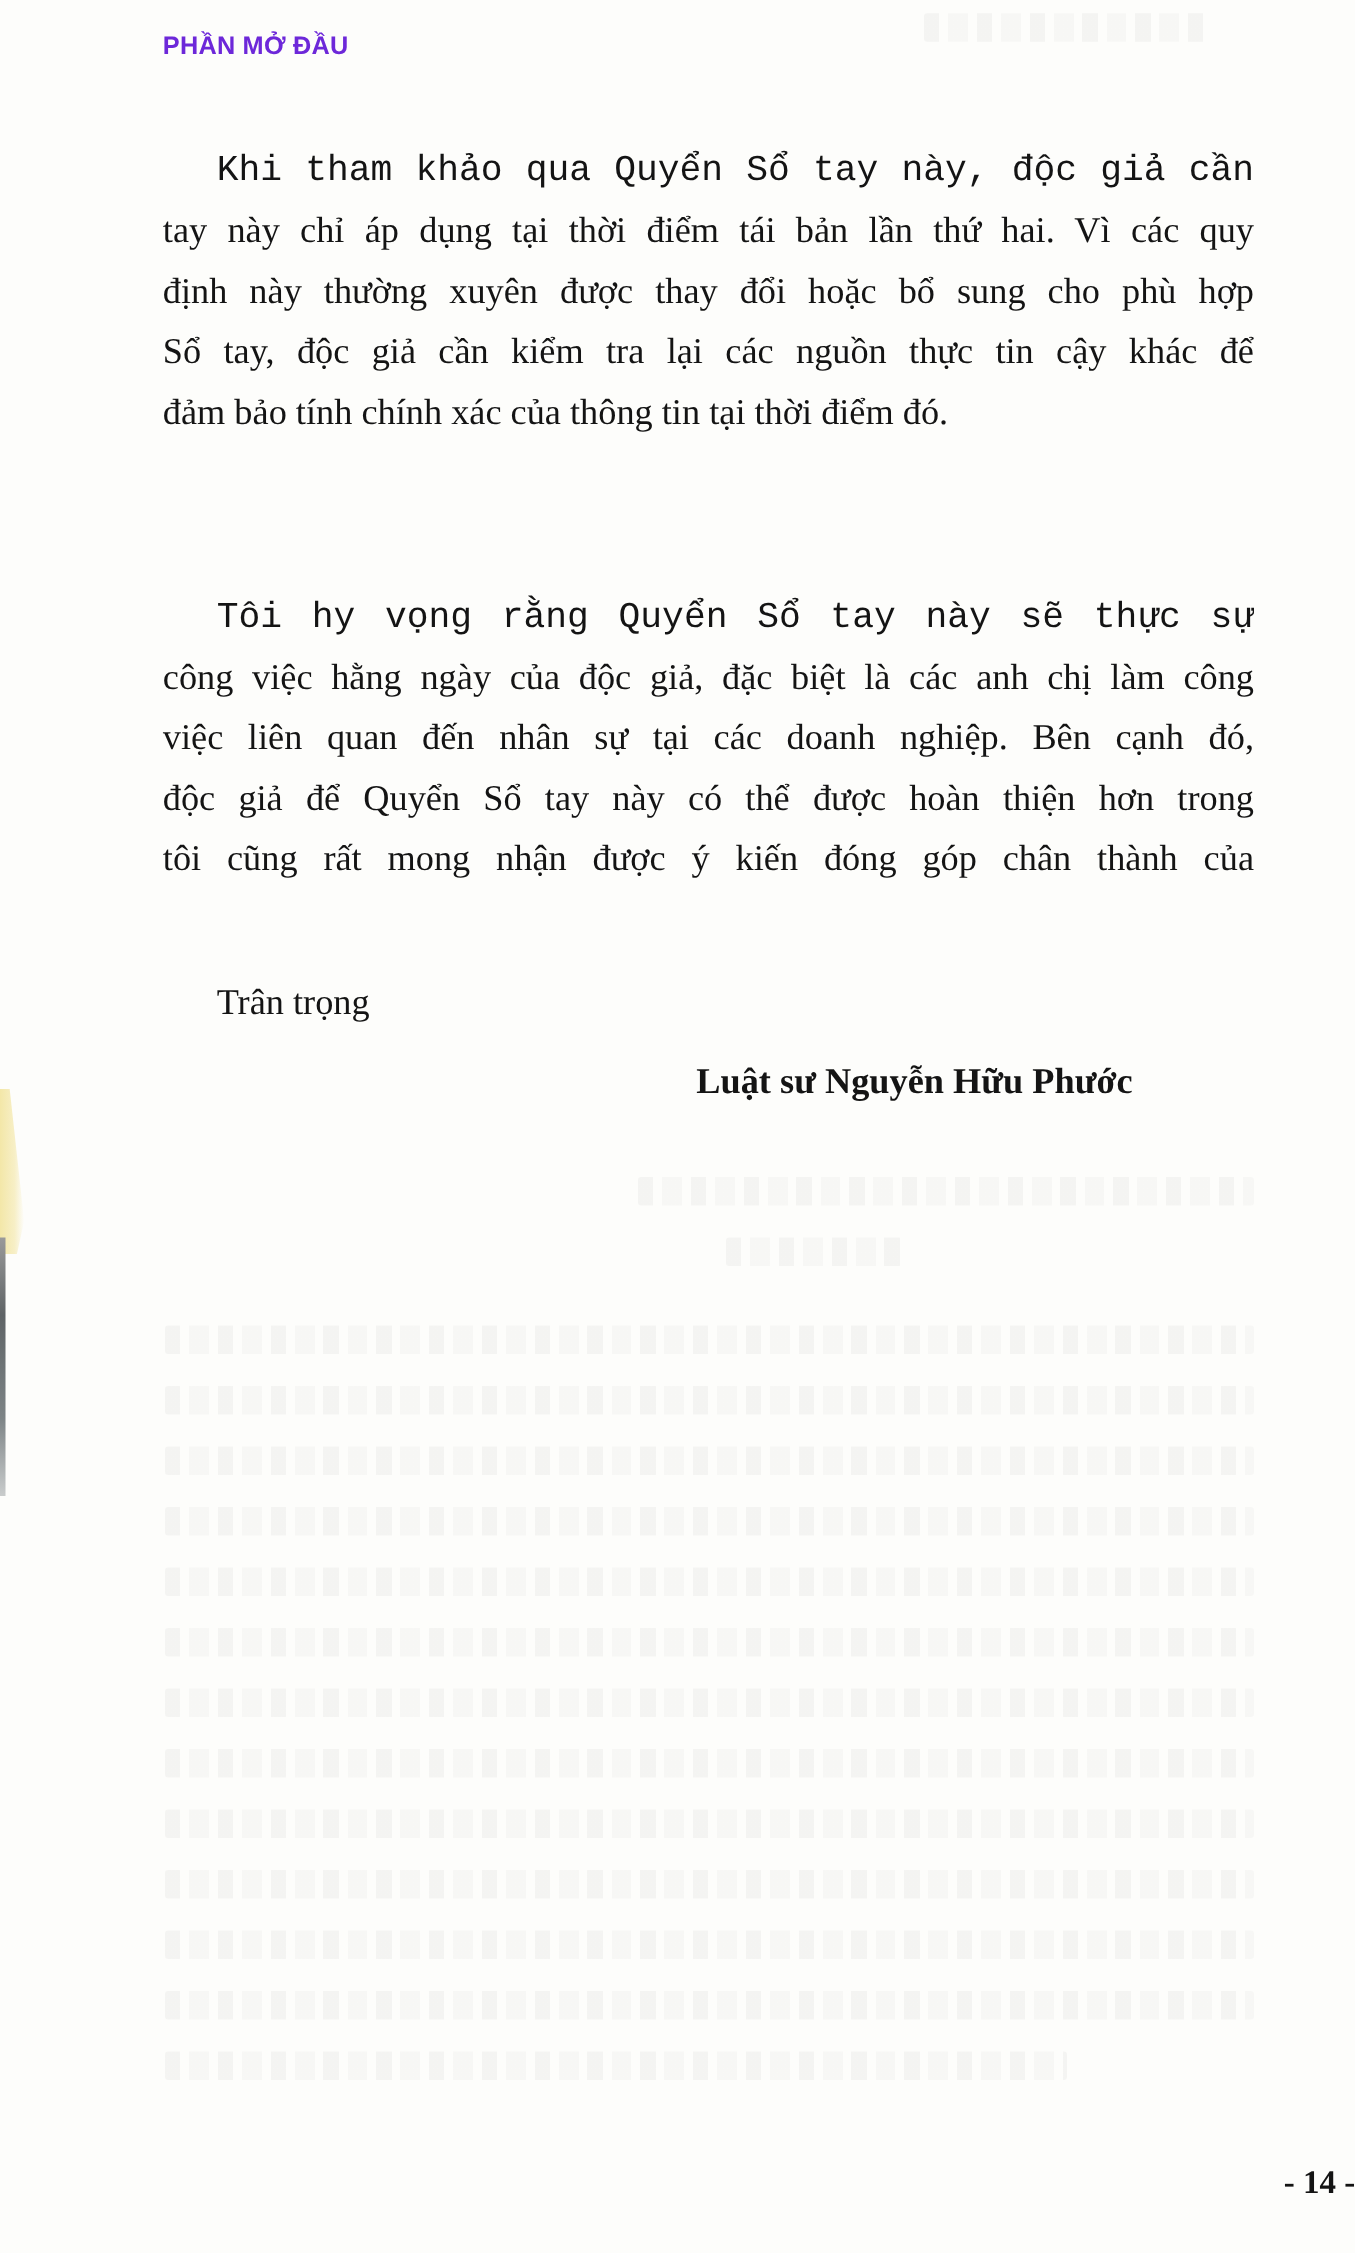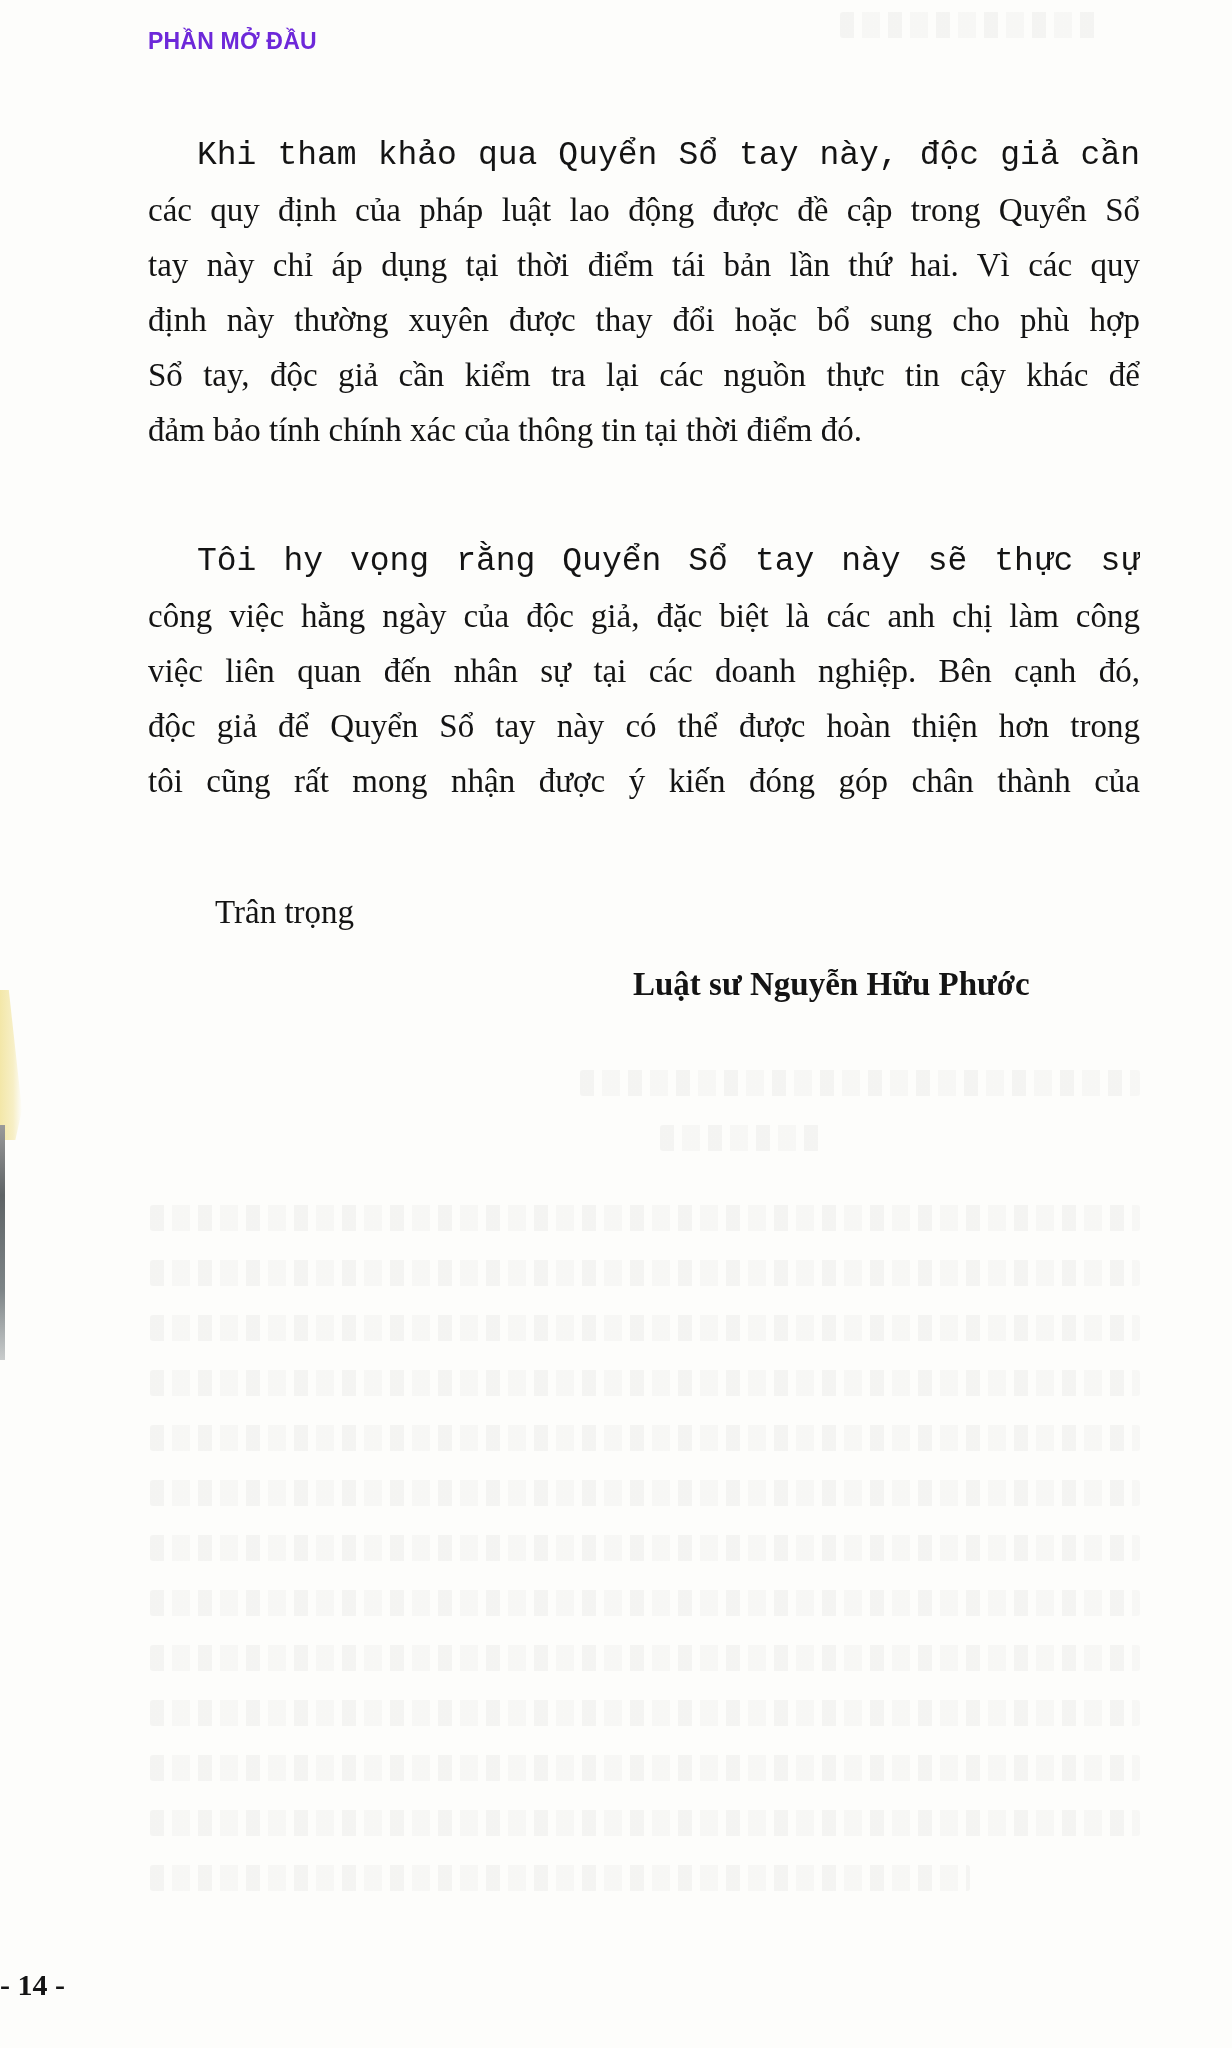--- a/index.html
+++ b/index.html
@@ -35,28 +35,28 @@
   }
   .line {
     display: block; height: 55px; white-space: nowrap;
     text-align: justify; text-align-last: justify;
     white-space: normal; overflow: hidden;
   }
   .line.indent { padding-left: 49px; font-family: Liberation Mono, monospace; }
   .line.last { text-align-last: left; }
   .closing {
     position: absolute; left: 197px; top: 885px;
-    font-size: 33px; line-height: 55px; margin-left: 18px;
+    font-size: 33px; line-height: 55px;
   }
   .signature {
     position: absolute; left: 633px; top: 957px;
     font-size: 33px; line-height: 55px; font-weight: bold;
   }
   .page-number {
-    position: absolute; left: 0; width: 1232px; top: 1968px; text-align: left;
+    position: absolute; left: 0; width: 1232px; top: 1968px; text-align: right;
     font-size: 30px; font-weight: bold;
   }
 </style>
 </head>
 <body>
 
 <div class="edge-yellow"></div>
 <div class="edge-dark"></div>
 
 <div>
@@ -75,21 +75,20 @@
   <div class="bleed" style="top:1755px;"></div>
   <div class="bleed" style="top:1810px;"></div>
   <div class="bleed" style="top:1865px;width:820px;"></div>
   <div class="bleed" style="top:12px;width:260px;left:840px;"></div>
 </div>
 
 <div class="header">PHẦN MỞ ĐẦU</div>
 
 <div class="body-text" style="top:128px;">
   <span class="line indent">Khi tham khảo qua Quyển Sổ tay này, độc giả cần lưu ý rằng</span>
-  <span class="line">các quy định của pháp luật lao động được đề cập trong Quyển Sổ</span>
   <span class="line">tay này chỉ áp dụng tại thời điểm tái bản lần thứ hai. Vì các quy</span>
   <span class="line">định này thường xuyên được thay đổi hoặc bổ sung cho phù hợp</span>
   <span class="line">Sổ tay, độc giả cần kiểm tra lại các nguồn thực tin cậy khác để</span>
   <span class="line last">đảm bảo tính chính xác của thông tin tại thời điểm đó.</span>
 </div>
 
 <div class="body-text" style="top:534px;">
   <span class="line indent">Tôi hy vọng rằng Quyển Sổ tay này sẽ thực sự hữu ích cho</span>
   <span class="line">công việc hằng ngày của độc giả, đặc biệt là các anh chị làm công</span>
   <span class="line">việc liên quan đến nhân sự tại các doanh nghiệp. Bên cạnh đó,</span>

